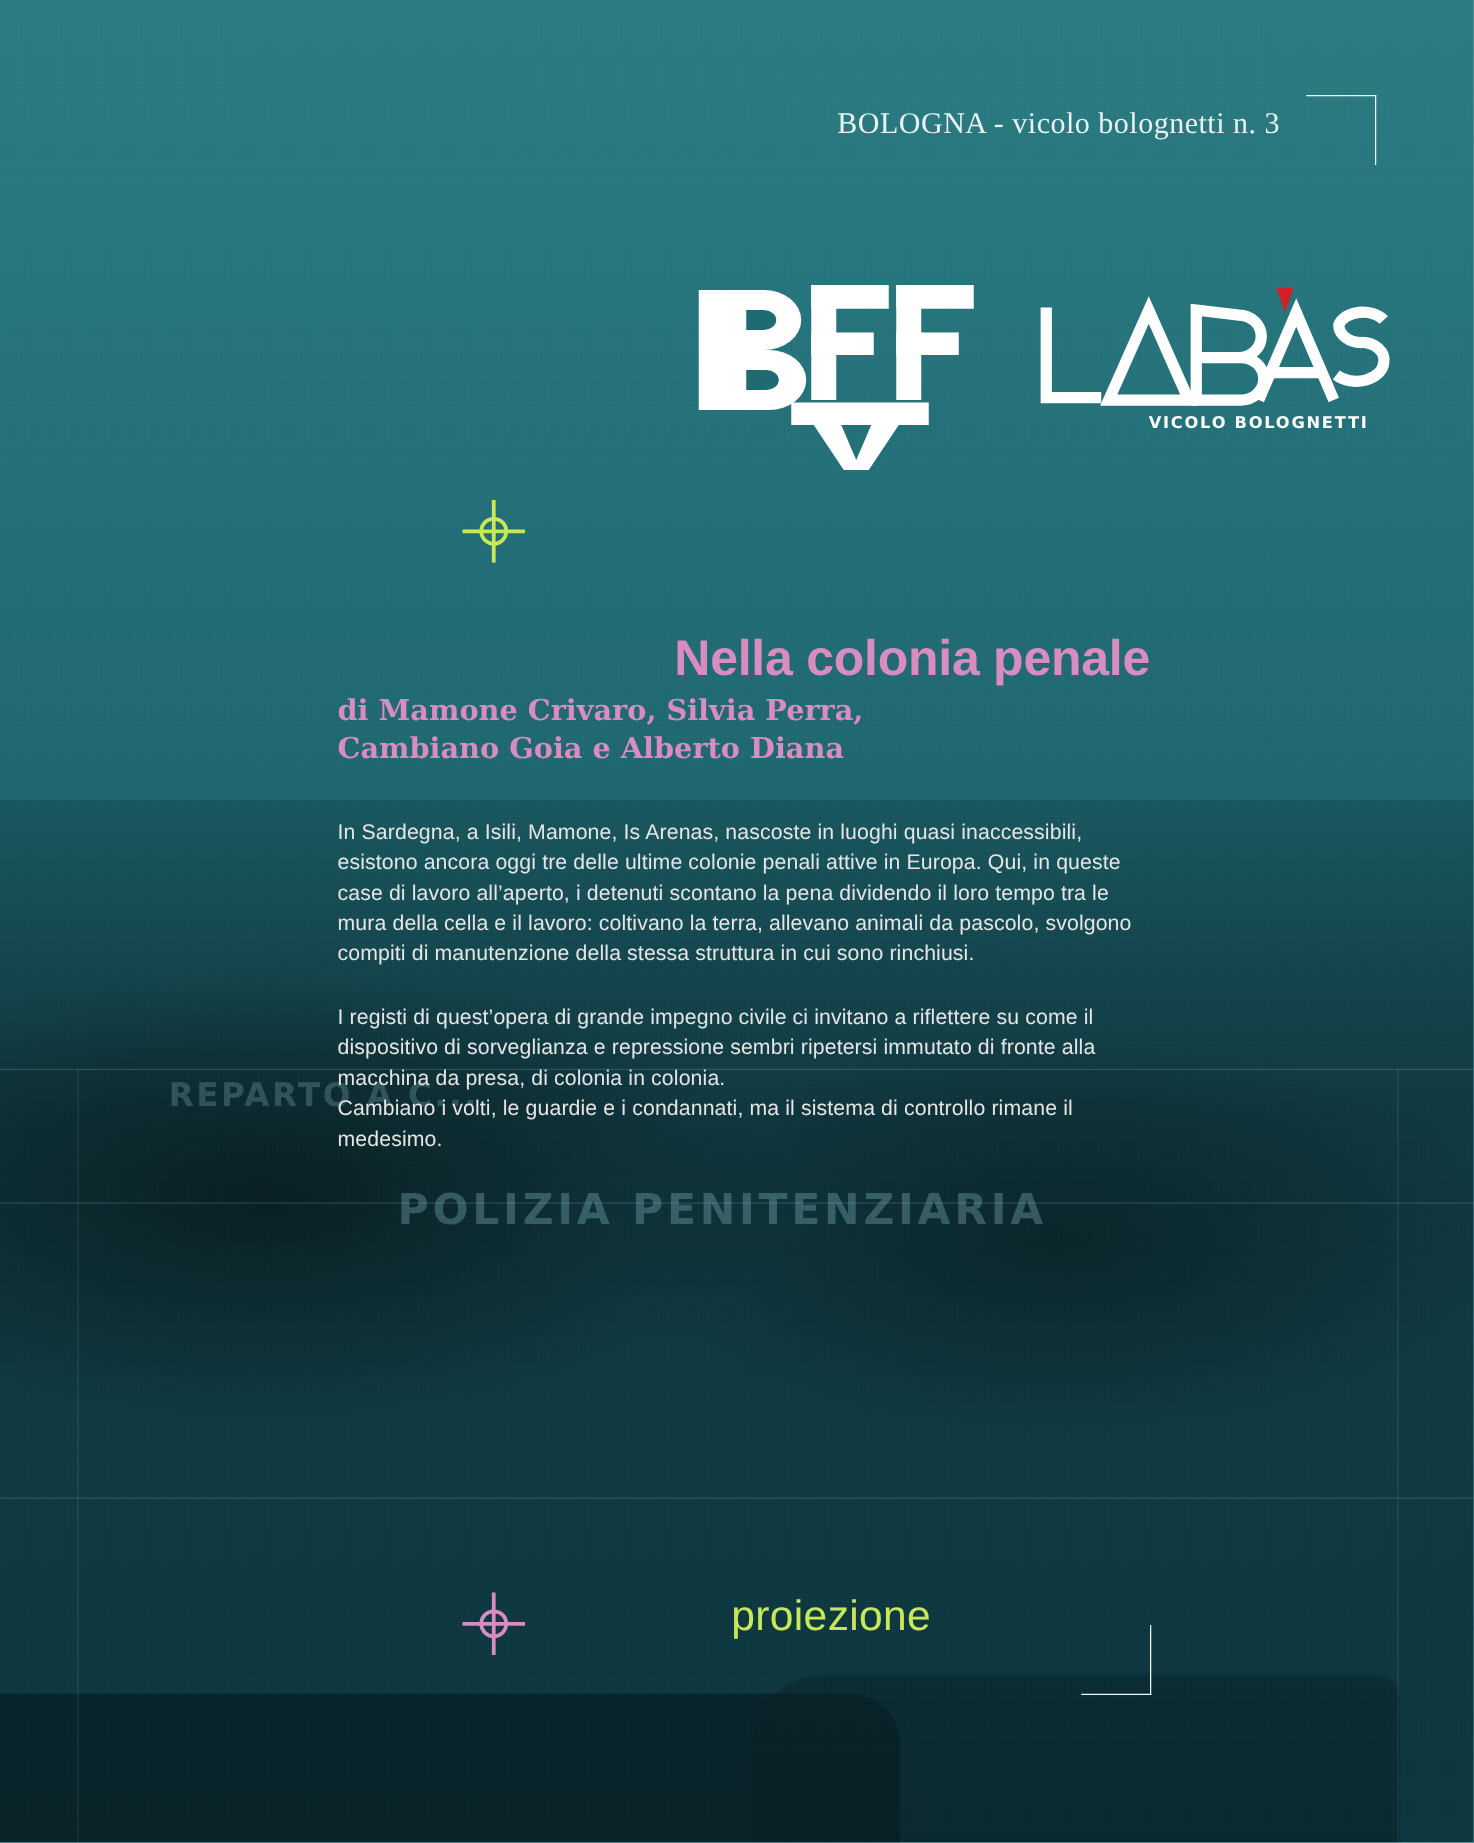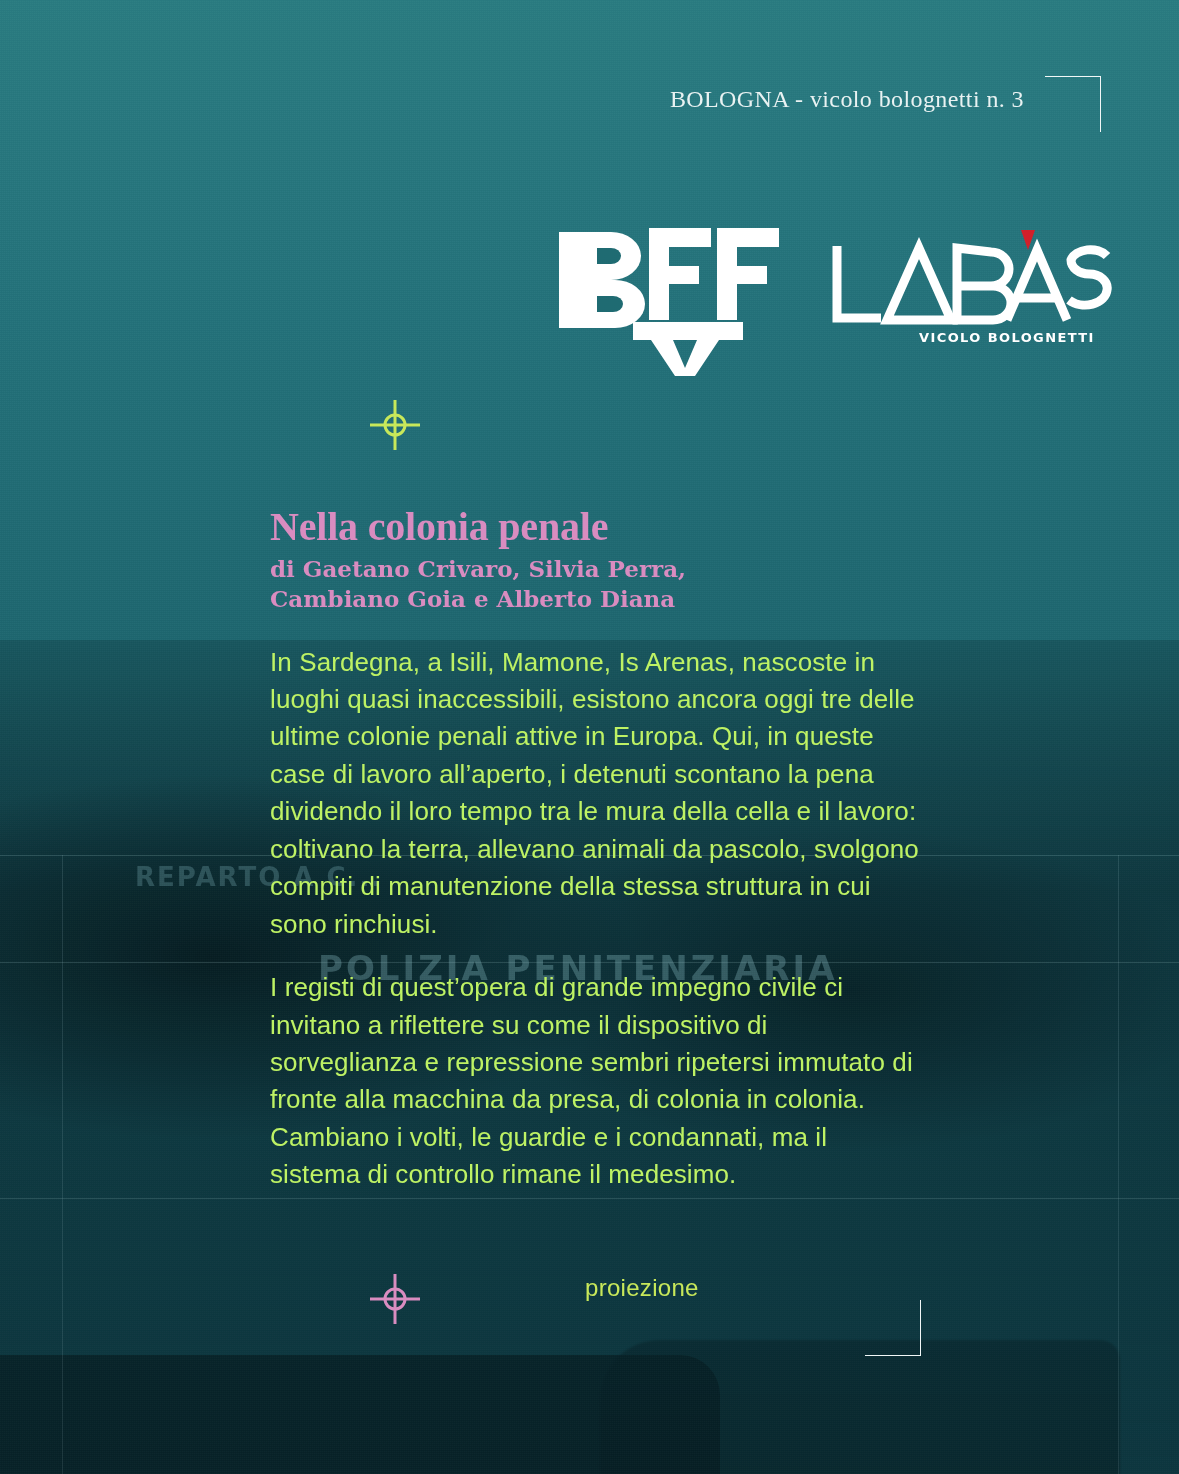--- a/index.html
+++ b/index.html
@@ -120,49 +120,50 @@
 
   
   .crosshair { position:absolute; }
   .ch1 { left:368px; top:398px; }
   .ch2 { left:368px; top:1272px; }
 
   
   .content { position:absolute; left:270px; top:505px; width:650px; }
   .film-title {
     color:#d98cc0;
-    font-family:Liberation Serif, serif;
+    font-family:Liberation Sans, sans-serif;
     font-weight:700;
     font-size:40px;
     line-height:1.12;
     letter-spacing:-0.2px;
+    text-align:right;
   }
   .film-credits {
     margin-top:4px;
     color:#d98cc0;
     font-family:"DejaVu Serif", serif;
     font-weight:700;
     font-size:23px;
     line-height:1.30;
   }
   .body-text {
-    margin-top:30px;
-    color:#bef264;
+    margin-top:40px;
+    color:#e5e5e5;
     font-family:"Liberation Sans", sans-serif;
-    font-size:26px;
+    font-size:17px;
     line-height:1.44;
     letter-spacing:0.1px;
   }
   .body-text p + p { margin-top:26px; }
 
   .proiezione {
     position:absolute; left:585px; top:1274px;
     color:#c8e85a;
     font-family:"Liberation Sans", sans-serif;
-    font-size:24px;
+    font-size:34px;
     letter-spacing:0.3px;
   }
 </style>
 </head>
 <body>
 
 <div id="poster">
 
   <div class="bg-base"></div>
   <div class="bg-photo">
@@ -258,21 +259,21 @@
     <svg width="54" height="54" viewBox="0 0 54 54" aria-hidden="true">
       <circle cx="27" cy="27" r="10" fill="none" stroke="#d98cc0" stroke-width="3"></circle>
       <line x1="2" y1="27" x2="52" y2="27" stroke="#d98cc0" stroke-width="3"></line>
       <line x1="27" y1="2" x2="27" y2="52" stroke="#d98cc0" stroke-width="3"></line>
     </svg>
   </div>
 
   <div class="content">
     <div class="film-title">Nella colonia penale</div>
     <div class="film-credits">
-      <div>di Gaetano Crivaro, Silvia Perra,</div>
+      <div>di Mamone Crivaro, Silvia Perra,</div>
       <div>Cambiano Goia e Alberto Diana</div>
     </div>
     <div class="body-text">
       <p>In Sardegna, a Isili, Mamone, Is Arenas, nascoste in luoghi quasi inaccessibili, esistono ancora oggi tre delle ultime colonie penali attive in Europa. Qui, in queste case di lavoro all’aperto, i detenuti scontano la pena dividendo il loro tempo tra le mura della cella e il lavoro: coltivano la terra, allevano animali da pascolo, svolgono compiti di manutenzione della stessa struttura in cui sono rinchiusi.</p>
       <p style="white-space:pre-line;">I registi di quest’opera di grande impegno civile ci invitano a riflettere su come il dispositivo di sorveglianza e repressione sembri ripetersi immutato di fronte alla macchina da presa, di colonia in colonia.
 Cambiano i volti, le guardie e i condannati, ma il sistema di controllo rimane il medesimo.</p>
     </div>
   </div>
 
   <div class="proiezione">proiezione</div>

